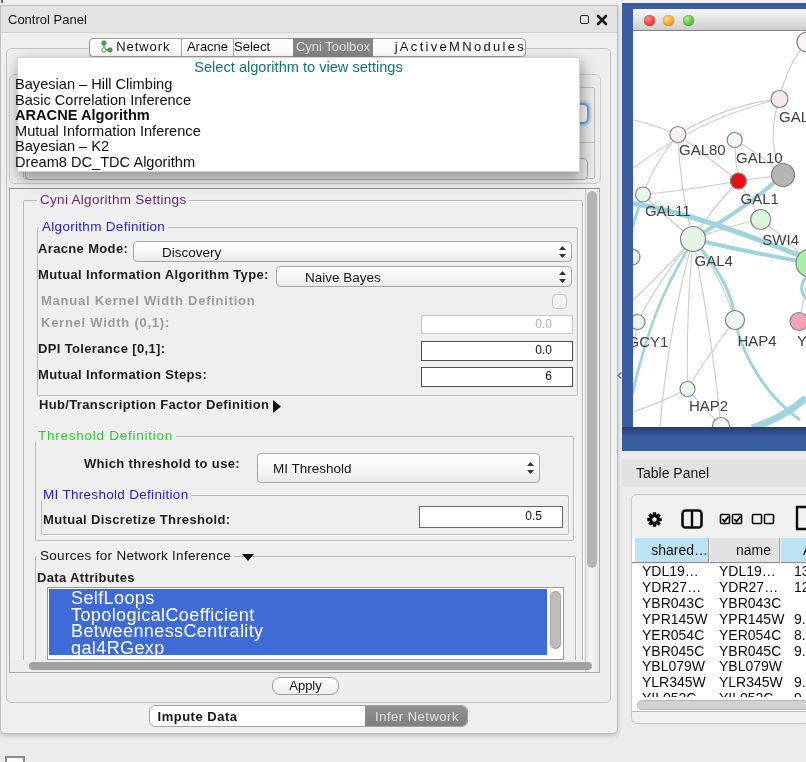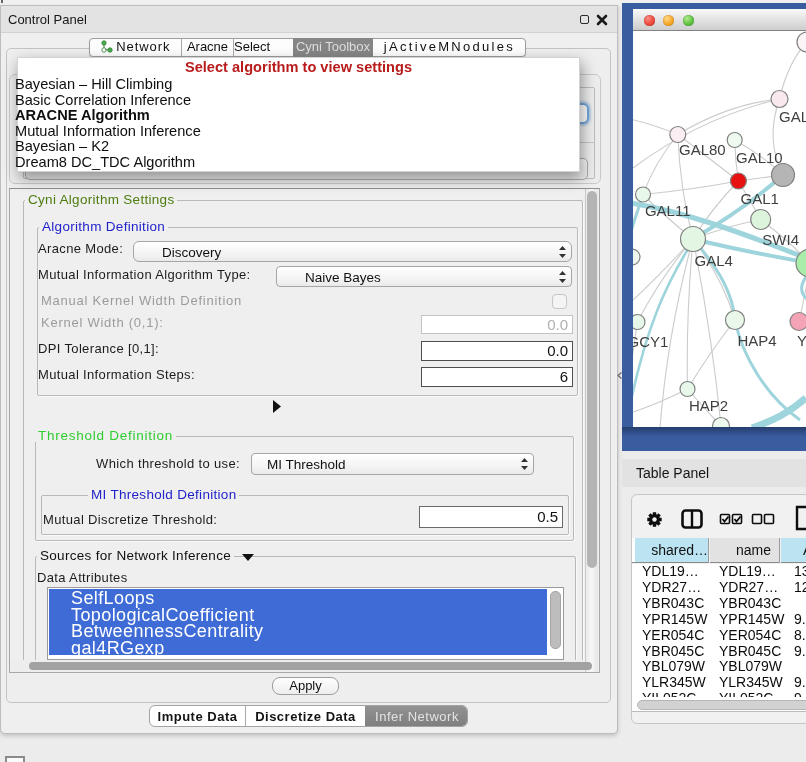--- a/index.html
+++ b/index.html
@@ -1,24 +1,24 @@
 <!DOCTYPE html>
 <html><head>
 <meta charset="utf-8">
 <style>
 * { margin:0; padding:0; box-sizing:border-box; }
 html,body { width:806px; height:762px; background:#ececec; font-family:"Liberation Sans",sans-serif; overflow:hidden; }
 #root { position:relative; width:806px; height:762px; background:#ececec; }
 .abs { position:absolute; }
-.lbl { font-size:13px; font-weight:normal; color:#1c1c1c; letter-spacing:0.35px; white-space:nowrap; }
+.lbl { font-size:13px; font-weight:bold; color:#1c1c1c; letter-spacing:0.35px; white-space:nowrap; }
 .dis { color:#9b9b9b; letter-spacing:0.75px; }
 .combo { position:absolute; border:1px solid #a6a6a6; border-radius:4px; background:linear-gradient(#ffffff,#f2f2f2 70%,#e9e9e9); font-size:13.5px; color:#111; }
 .combo .ctext { position:absolute; left:28px; top:50%; transform:translateY(-50%); white-space:nowrap; }
 .combo .carr { position:absolute; right:4px; top:50%; transform:translateY(-50%); width:9px; height:14px; }
-.tfield { position:absolute; background:#ffffff; font-size:15px; color:#111; text-align:right; padding-right:4px; }
+.tfield { position:absolute; background:#ffffff; font-size:12px; color:#111; text-align:right; padding-right:20px; }
 .group { position:absolute; border:1px solid #b9b9b9; border-radius:2px; box-shadow: inset 0 0 0 0 #fff, 1px 1px 0 rgba(255,255,255,.7); }
 .gtitle { position:absolute; font-size:13.5px; letter-spacing:0.3px; background:#efefef; padding:0 3px; white-space:nowrap; line-height:13px; }
 </style>
 </head>
 <body>
 <div id="root">
 <div class="abs" style="left:0; top:0; width:806px; height:5px; background:#f0f0f0;"></div>
 <div class="abs" style="left:1px; top:0; width:2px; height:3px; background:#666;"></div>
 
 <div class="abs" id="lwin" style="left:0; top:5px; width:618px; height:729px; background:#efefef; border:1px solid #bdbdbd; border-radius:0 0 5px 5px; box-shadow:0 2px 4px rgba(0,0,0,0.18);">
@@ -36,39 +36,39 @@
   <div class="abs" style="left:88px; top:32px; width:437px; height:19px; font-size:13px; color:#111;">
     <div class="abs" style="left:0; top:0; width:92px; height:19px; text-align:center; line-height:18px;"><svg style="vertical-align:-2px" width="13" height="13" viewBox="0 0 13 13">
             <circle cx="4" cy="3" r="2.2" fill="#4caf50" stroke="#2e7d32" stroke-width=".8"></circle>
             <circle cx="4" cy="10" r="2.2" fill="#ffffff" stroke="#2e7d32" stroke-width=".8"></circle>
             <circle cx="10" cy="10" r="2.2" fill="#4caf50" stroke="#2e7d32" stroke-width=".8"></circle>
             <path d="M4 5 L4 8 M5.5 9.5 L8.5 10" stroke="#2e7d32" stroke-width=".9"></path>
           </svg> <span style="letter-spacing:0.9px;">Network</span></div>
     <div class="abs" style="left:92px; top:0; width:52px; height:19px; text-align:center; line-height:18px; border-left:1px solid #a8a8a8;">Aracne</div>
     <div class="abs" style="left:144px; top:0; width:60px; height:19px; text-align:left; line-height:18px; border-left:1px solid #a8a8a8;">Select</div>
     <div class="abs" style="left:204px; top:0; width:80px; height:19px; text-align:center; line-height:18px; background:#868686; color:#dedede;">Cyni Toolbox</div>
-    <div class="abs" style="left:284px; top:0; width:153px; height:19px; text-align:center; line-height:18px; letter-spacing:2.3px;border-radius:6px;">jActiveMNodules</div>
+    <div class="abs" style="left:284px; top:0; width:153px; height:19px; text-align:right; line-height:18px; letter-spacing:2.3px;border-radius:6px;">jActiveMNodules</div>
   </div>
 
   <div class="abs" style="left:8px; top:68px; width:592px; height:110px; background:#ededed; border:1px solid #c9c9c9; border-radius:6px;"></div>
   <div class="abs" style="left:22px; top:81px; width:572px; height:92px; border:1px solid #bdbdbd; border-radius:2px;"></div>
   <div class="abs" style="left:300px; top:136px; width:294px; height:1px; background:#c4c4c4;"></div>
   <div class="abs" style="left:430px; top:97px; width:158px; height:21px; border-radius:6px; background:#fff; border:2.5px solid #71a5d9; box-shadow:0 0 2px 2px rgba(110,160,215,.45);"></div>
   <div class="abs" style="left:24px; top:152px; width:563px; height:22px; border:1px solid #aaaaaa; border-radius:5px; background:linear-gradient(#fbfbfb,#e7e7e7);"></div>
 
   <div class="abs" style="left:8px; top:182px; width:591px; height:485px; background:#efefef; border:1px solid #a8a8a8; border-top-color:#8f8f8f;"></div>
 
   <div class="group" style="left:22px; top:194px; width:560px; height:465px;"></div>
-  <div class="gtitle" style="left:24px; top:187px; color:#4d7c0f;">Cyni Algorithm Settings</div>
+  <div class="gtitle" style="left:36px; top:187px; color:#701a75;">Cyni Algorithm Settings</div>
 
   <div class="group" style="left:36px; top:221px; width:541px; height:169px;"></div>
   <div class="gtitle" style="left:38px; top:214px; color:#2222cc;">Algorithm Definition</div>
 
   <div class="lbl abs" style="left:37px; top:235px;">Aracne Mode:</div>
-  <div class="combo" style="left:132px; top:235px; width:439px; height:21px;border-radius:6px;">
+  <div class="combo" style="left:132px; top:235px; width:439px; height:21px;">
         <span class="ctext">Discovery</span>
         <svg class="carr" viewBox="0 0 9 14">
           <path d="M4.5 1 L8 5 L1 5 Z" fill="#333"></path>
           <path d="M4.5 13 L8 9 L1 9 Z" fill="#333"></path>
         </svg>
       </div>
 
   <div class="lbl abs" style="left:37px; top:261px;">Mutual Information Algorithm Type:</div>
   <div class="combo" style="left:275px; top:260px; width:296px; height:21px;">
         <span class="ctext">Naive Bayes</span>
@@ -83,38 +83,39 @@
 
   <div class="lbl dis abs" style="left:40px; top:309px;">Kernel Width (0,1):</div>
   <div class="tfield" style="left:420px; top:309px; width:152px; height:19px; border:1px solid #c3c3c3; color:#b0b0b0; line-height:17px;">0.0</div>
 
   <div class="lbl abs" style="left:37px; top:335px;">DPI Tolerance [0,1]:</div>
   <div class="tfield" style="left:420px; top:335px; width:152px; height:20px; border:1.5px solid #4e4e4e; line-height:17px;">0.0</div>
 
   <div class="lbl abs" style="left:37px; top:361px;">Mutual Information Steps:</div>
   <div class="tfield" style="left:420px; top:361px; width:152px; height:20px; border:1.5px solid #4e4e4e; line-height:17px;">6</div>
 
+  <div class="lbl abs" style="left:38px; top:391px;">Hub/Transcription Factor Definition</div>
   <svg class="abs" style="left:270px; top:393px;" width="12" height="15" viewBox="0 0 12 15">
         <path d="M2 1 L10 7.5 L2 14 Z" fill="#111"></path>
       </svg>
 
   <div class="group" style="left:34px; top:430px; width:539px; height:105px;"></div>
   <div class="gtitle" style="left:34px; top:423px; color:#2ecc2e; letter-spacing:0.75px;">Threshold Definition</div>
 
   <div class="lbl abs" style="right:377px; top:450px;margin-left:22px;">Which threshold to use:</div>
-  <div class="combo" style="left:250px; top:447px; width:283px; height:22px;">
+  <div class="combo" style="left:256px; top:447px; width:283px; height:30px;">
         <span class="ctext" style="left:15px;">MI Threshold</span>
         <svg class="carr" viewBox="0 0 9 14">
           <path d="M4.5 1 L8 5 L1 5 Z" fill="#333"></path>
           <path d="M4.5 13 L8 9 L1 9 Z" fill="#333"></path>
         </svg>
       </div>
 
   <div class="group" style="left:40px; top:489px; width:528px; height:40px;"></div>
-  <div class="gtitle" style="left:39px; top:482px; color:#2222cc;margin-left:48px;">MI Threshold Definition</div>
+  <div class="gtitle" style="left:39px; top:482px; color:#2222cc;">MI Threshold Definition</div>
 
   <div class="lbl abs" style="left:42px; top:506px;">Mutual Discretize Threshold:</div>
   <div class="tfield" style="left:418px; top:500px; width:144px; height:22px; border:1.5px solid #6a6a6a; line-height:19px;">0.5</div>
 
   <div class="group" style="left:34px; top:550px; width:541px; height:112px;"></div>
   <div class="gtitle" style="left:36px; top:543px; color:#111; font-weight:normal;">Sources for Network Inference</div>
   <svg class="abs" style="left:240px; top:546px; z-index:2;" width="14" height="11" viewBox="0 0 14 11">
         <path d="M1 2 L13 2 L7 9 Z" fill="#111"></path>
       </svg>
 
@@ -129,27 +130,26 @@
   <div class="abs" style="left:584px; top:183px; width:13px; height:483px; background:linear-gradient(to right,#e9e9e9,#f7f7f7 40%,#e6e6e6); border-left:1px solid #cacaca;"></div>
   <div class="abs" style="left:586px; top:185px; width:10px; height:377px; background:#b4b4b4; border-radius:5px;"></div>
 
   <div class="abs" style="left:9px; top:654px; width:574px; height:12px; background:#ededed;"></div>
   <div class="abs" style="left:28px; top:656px; width:563px; height:8px; background:#a2a2a2; border-radius:4px;"></div>
 
   <div class="abs" style="left:271px; top:671px; width:67px; height:18px; border:1px solid #9e9e9e; border-radius:8px; background:linear-gradient(#ffffff,#ededed); text-align:center; font-size:13px; color:#111; line-height:16px;">Apply</div>
 
   <div class="abs" id="btabs" style="left:148px; top:699px; width:319px; height:22px; background:#ffffff; border:1px solid #a3a3a3; border-radius:6px; overflow:hidden; font-size:13px; font-weight:bold; letter-spacing:0.5px; color:#141414;">
     <div class="abs" style="left:0; top:0; width:95px; height:22px; text-align:center; line-height:21px;">Impute Data</div>
-    <div class="abs" style="left:95px; top:0; width:120px; height:22px; text-align:center; line-height:21px; border-left:1px solid #a8a8a8;">Discretize Data</div>
     <div class="abs" style="left:215px; top:0; width:104px; height:22px; text-align:center; line-height:21px; background:linear-gradient(#929292,#7d7d7d); color:#e3e3e3; font-weight:normal;">Infer Network</div>
   </div>
 </div>
 
 <div class="abs" id="overlay" style="left:17px; top:57px; width:563px; height:115px; background:#ffffff; border:1px solid #d4d4d4; box-shadow:2px 6px 14px rgba(0,0,0,.4); z-index:50; font-size:14.6px; color:#0e0e0e;">
-  <div class="abs" style="left:0; top:0.5px; width:100%; text-align:center; color:#b91c1c;font-weight:bold;">Select algorithm to view settings</div>
+  <div class="abs" style="left:0; top:0.5px; width:100%; text-align:center; color:#0f766e;">Select algorithm to view settings</div>
   <div class="abs" style="left:-3px; top:19px; line-height:15.6px; white-space:nowrap;">Bayesian – Hill Climbing<br>Basic Correlation Inference<br><b>ARACNE Algorithm</b><br>Mutual Information Inference<br>Bayesian – K2<br>Dream8 DC_TDC Algorithm</div>
 </div>
 
 <svg class="abs" style="left:617px; top:372px;" width="5" height="7" viewBox="0 0 5 7">
       <path d="M4.5 0.5 L1 3.5 L4.5 6.5" fill="none" stroke="#6f6f6f" stroke-width="1.3"></path>
     </svg>
 
 <div class="abs" id="rwin" style="left:622px; top:3px; width:184px; height:448px; background:#3a5da0;">
 
   <div class="abs" style="left:11px; top:6px; width:173px; height:22px; background:linear-gradient(#f9f9f9,#cdcdcd); border-bottom:1px solid #828282;">

